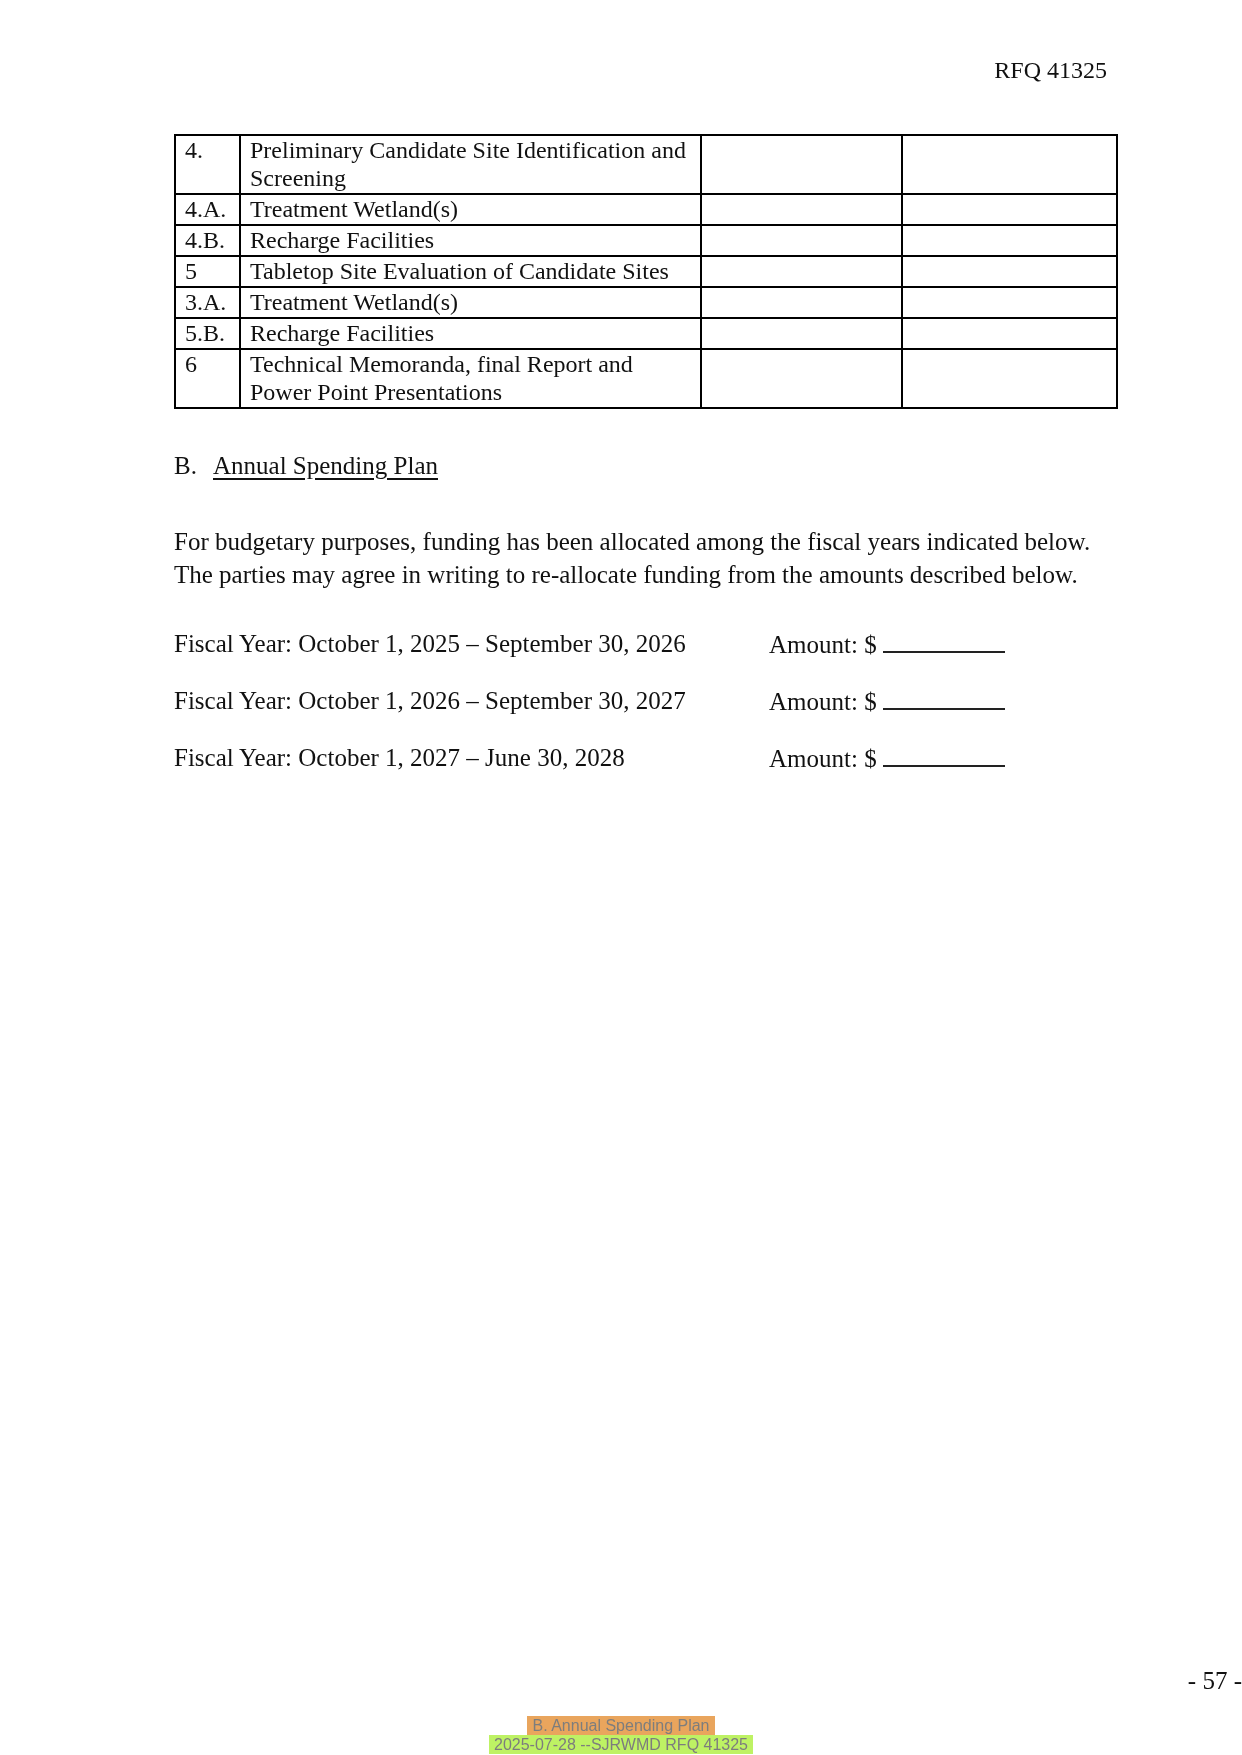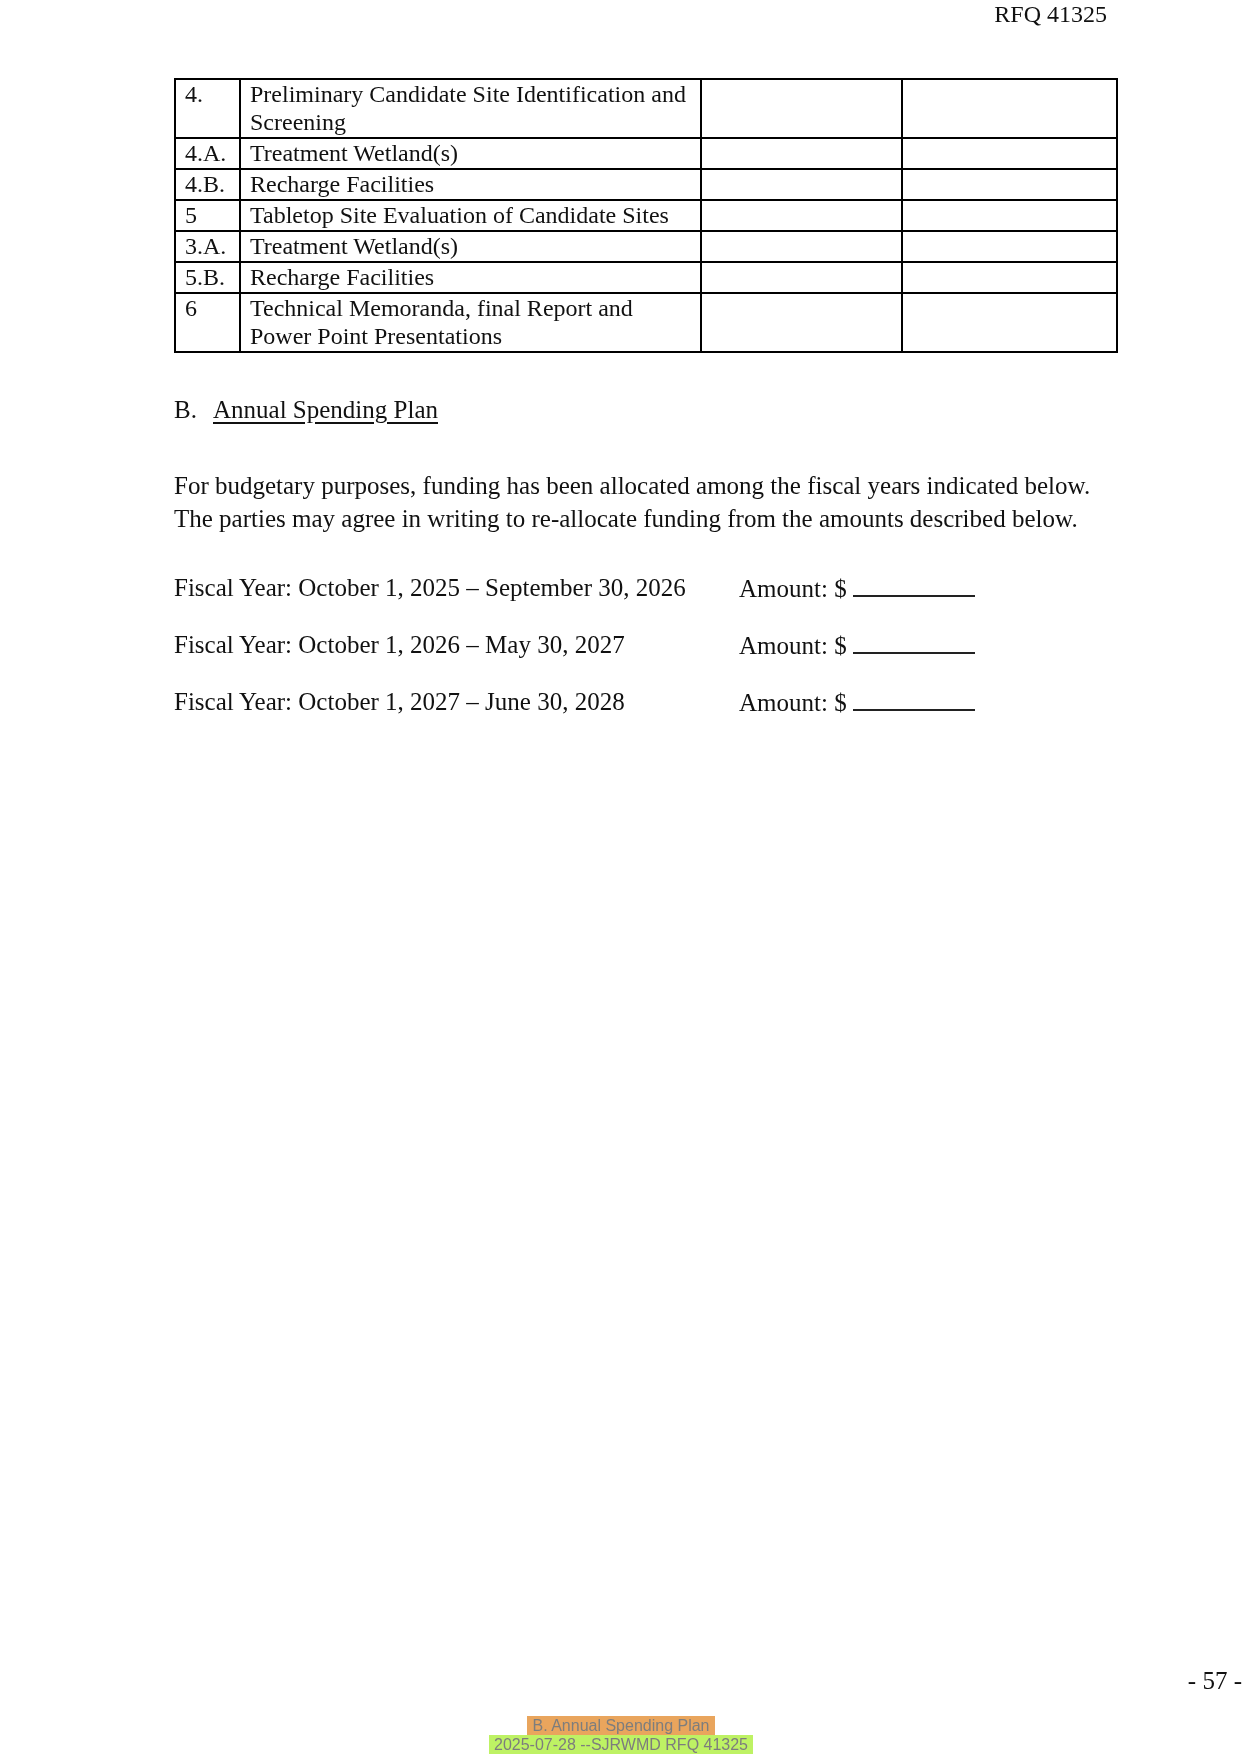--- a/index.html
+++ b/index.html
@@ -15,20 +15,21 @@
     color: #111111;
     font-family: "Liberation Serif", "DejaVu Serif", serif;
     overflow: hidden;
     box-sizing: border-box;
   }
   .content {
     margin-left: 174px;
     margin-right: 135px; 
   }
   .doc-header {
+    padding-top: 56px;
     text-align: right;
     font-size: 24px;
     line-height: 28px;
   }
   table.task-table {
     margin-top: 50px;
     width: 100%;
     border-collapse: collapse;
     font-size: 24px;
     table-layout: fixed;
@@ -64,20 +65,21 @@
     width: 933px;
   }
   .fiscal-block {
     margin-top: 36px;
   }
   .fiscal-row {
     display: flex;
     font-size: 25px;
     line-height: 33px;
     margin-bottom: 23px;
+    gap: 30px;
   }
   .fiscal-period {
     width: 565px;
     flex: 0 0 565px;
   }
   .fiscal-amount { }
   .amount-blank {
     display: inline-block;
     width: 122px;
     border-bottom: 2px solid #222222;
@@ -171,21 +173,21 @@
     </div>
 
     <div class="body-paragraph">For budgetary purposes, funding has been allocated among the fiscal years indicated below. The parties may agree in writing to re-allocate funding from the amounts described below.</div>
 
     <div class="fiscal-block">
       <div class="fiscal-row">
         <div class="fiscal-period">Fiscal Year: October 1, 2025 – September 30, 2026</div>
         <div class="fiscal-amount"><span>Amount: $</span><span class="amount-blank"></span></div>
       </div>
       <div class="fiscal-row">
-        <div class="fiscal-period">Fiscal Year: October 1, 2026 – May 30, 2027</div>
+        <div class="fiscal-period">Fiscal Year: October 1, 2026 – September 30, 2027</div>
         <div class="fiscal-amount"><span>Amount: $</span><span class="amount-blank"></span></div>
       </div>
       <div class="fiscal-row">
         <div class="fiscal-period">Fiscal Year: October 1, 2027 – June 30, 2028</div>
         <div class="fiscal-amount"><span>Amount: $</span><span class="amount-blank"></span></div>
       </div>
     </div>
 
   </div>
 

